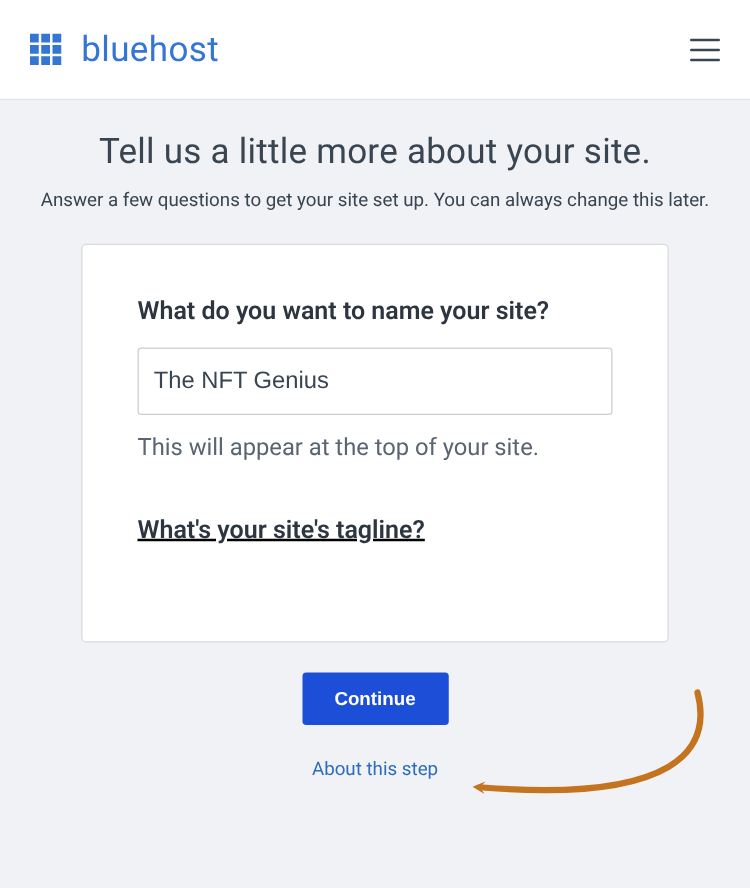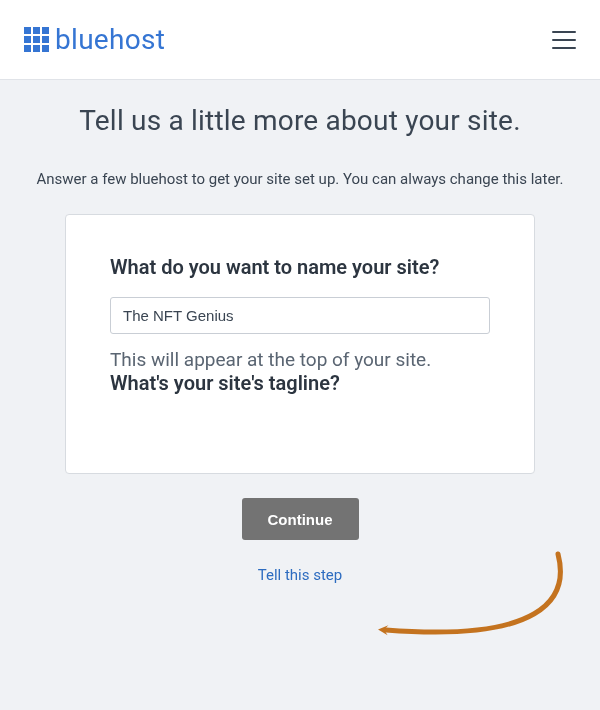--- a/index.html
+++ b/index.html
@@ -16,21 +16,21 @@
     height: 80px;
     display: flex;
     align-items: center;
     justify-content: space-between;
     padding: 0 24px;
     border-bottom: 1px solid #e0e3e8;
   }
   .logo {
     display: flex;
     align-items: center;
-    gap: 6px;
+    gap: 16px;
   }
   .logo-grid {
     display: grid;
     grid-template-columns: repeat(3, 7px);
     grid-template-rows: repeat(3, 7px);
     gap: 2px;
   }
   .logo-grid span {
     background: #3575d3;
     width: 7px;
@@ -57,66 +57,68 @@
     border-radius: 1px;
   }
   .content {
     padding: 24px 20px 0 20px;
     text-align: center;
   }
   .heading {
     font-size: 28px;
     font-weight: 400;
     color: #3a4552;
-    margin-bottom: 33px;
+    margin-bottom: 14px;
     letter-spacing: 0.2px;
   }
   .subheading {
     font-size: 15px;
     color: #3a4552;
     margin-bottom: 26px;
   }
   .card {
     background: #ffffff;
     border: 1px solid #d7dbe0;
     border-radius: 4px;
     padding: 40px 44px 60px 44px;
     margin: 0 auto 24px auto;
     width: 470px;
     text-align: left;
   }
   .field-group {
+    margin-bottom: 42px;
   }
   .field-group:last-child {
     margin-bottom: 16px;
+    text-decoration: underline;
   }
   .field-label {
     font-size: 20px;
     font-weight: 600;
     color: #2c3540;
     margin-bottom: 18px;
   }
   .text-input {
     width: 100%;
-    height: 37px;
+    height: 54px;
     border: 1px solid #c9ced5;
     border-radius: 3px;
     padding: 12px 12px;
-    font-size: 15px;
+    font-size: 19px;
     color: #3a4552;
     background: #fff;
     outline: none;
   }
   .helper {
     font-size: 19px;
     color: #5a6572;
     margin-top: 14px;
   }
   .continue-btn {
-    background: #737373;
+    background: #1d4ed8;
     color: #fff;
     border: none;
     border-radius: 3px;
     height: 42px;
     padding: 0 26px;
     font-size: 15px;
     font-weight: 600;
     cursor: pointer;
     display: inline-block;
     text-align: center;
@@ -157,35 +159,35 @@
   </div>
   <div class="hamburger">
     <span></span>
       <span></span>
       <span></span>
   </div>
 </div>
 
 <div class="content">
   <h1 class="heading">Tell us a little more about your site.</h1>
-  <p class="subheading">Answer a few bluehost to get your site set up. You can always change this later.</p>
+  <p class="subheading">Answer a few questions to get your site set up. You can always change this later.</p>
 
   <div class="card">
     <div class="field-group">
       <div class="field-label">What do you want to name your site?</div>
       <input type="text" class="text-input" value="The NFT Genius" style="">
       <div class="helper">This will appear at the top of your site.</div>
     </div>
     <div class="field-group">
       <div class="field-label">What's your site's tagline?</div>
     </div>
   </div>
 
   <button class="continue-btn">Continue</button>
-  <a class="skip-link">Tell this step</a>
+  <a class="skip-link">About this step</a>
 </div>
 
 <svg class="arrow-svg" width="600" height="710" style="left:0;top:0">
   <defs>
     <marker id="ah" markerWidth="12" markerHeight="12" refX="3" refY="6" orient="auto" markerUnits="userSpaceOnUse">
       <path d="M1,1 L11,6 L1,11 L5,6 Z" fill="#c4731f"></path>
     </marker>
   </defs>
   <path d="M 558,554 C 570,600 540,642 386,630" stroke="#c4731f" stroke-width="5" fill="none" marker-end="url(#ah)" stroke-linecap="round"></path>
 </svg>

